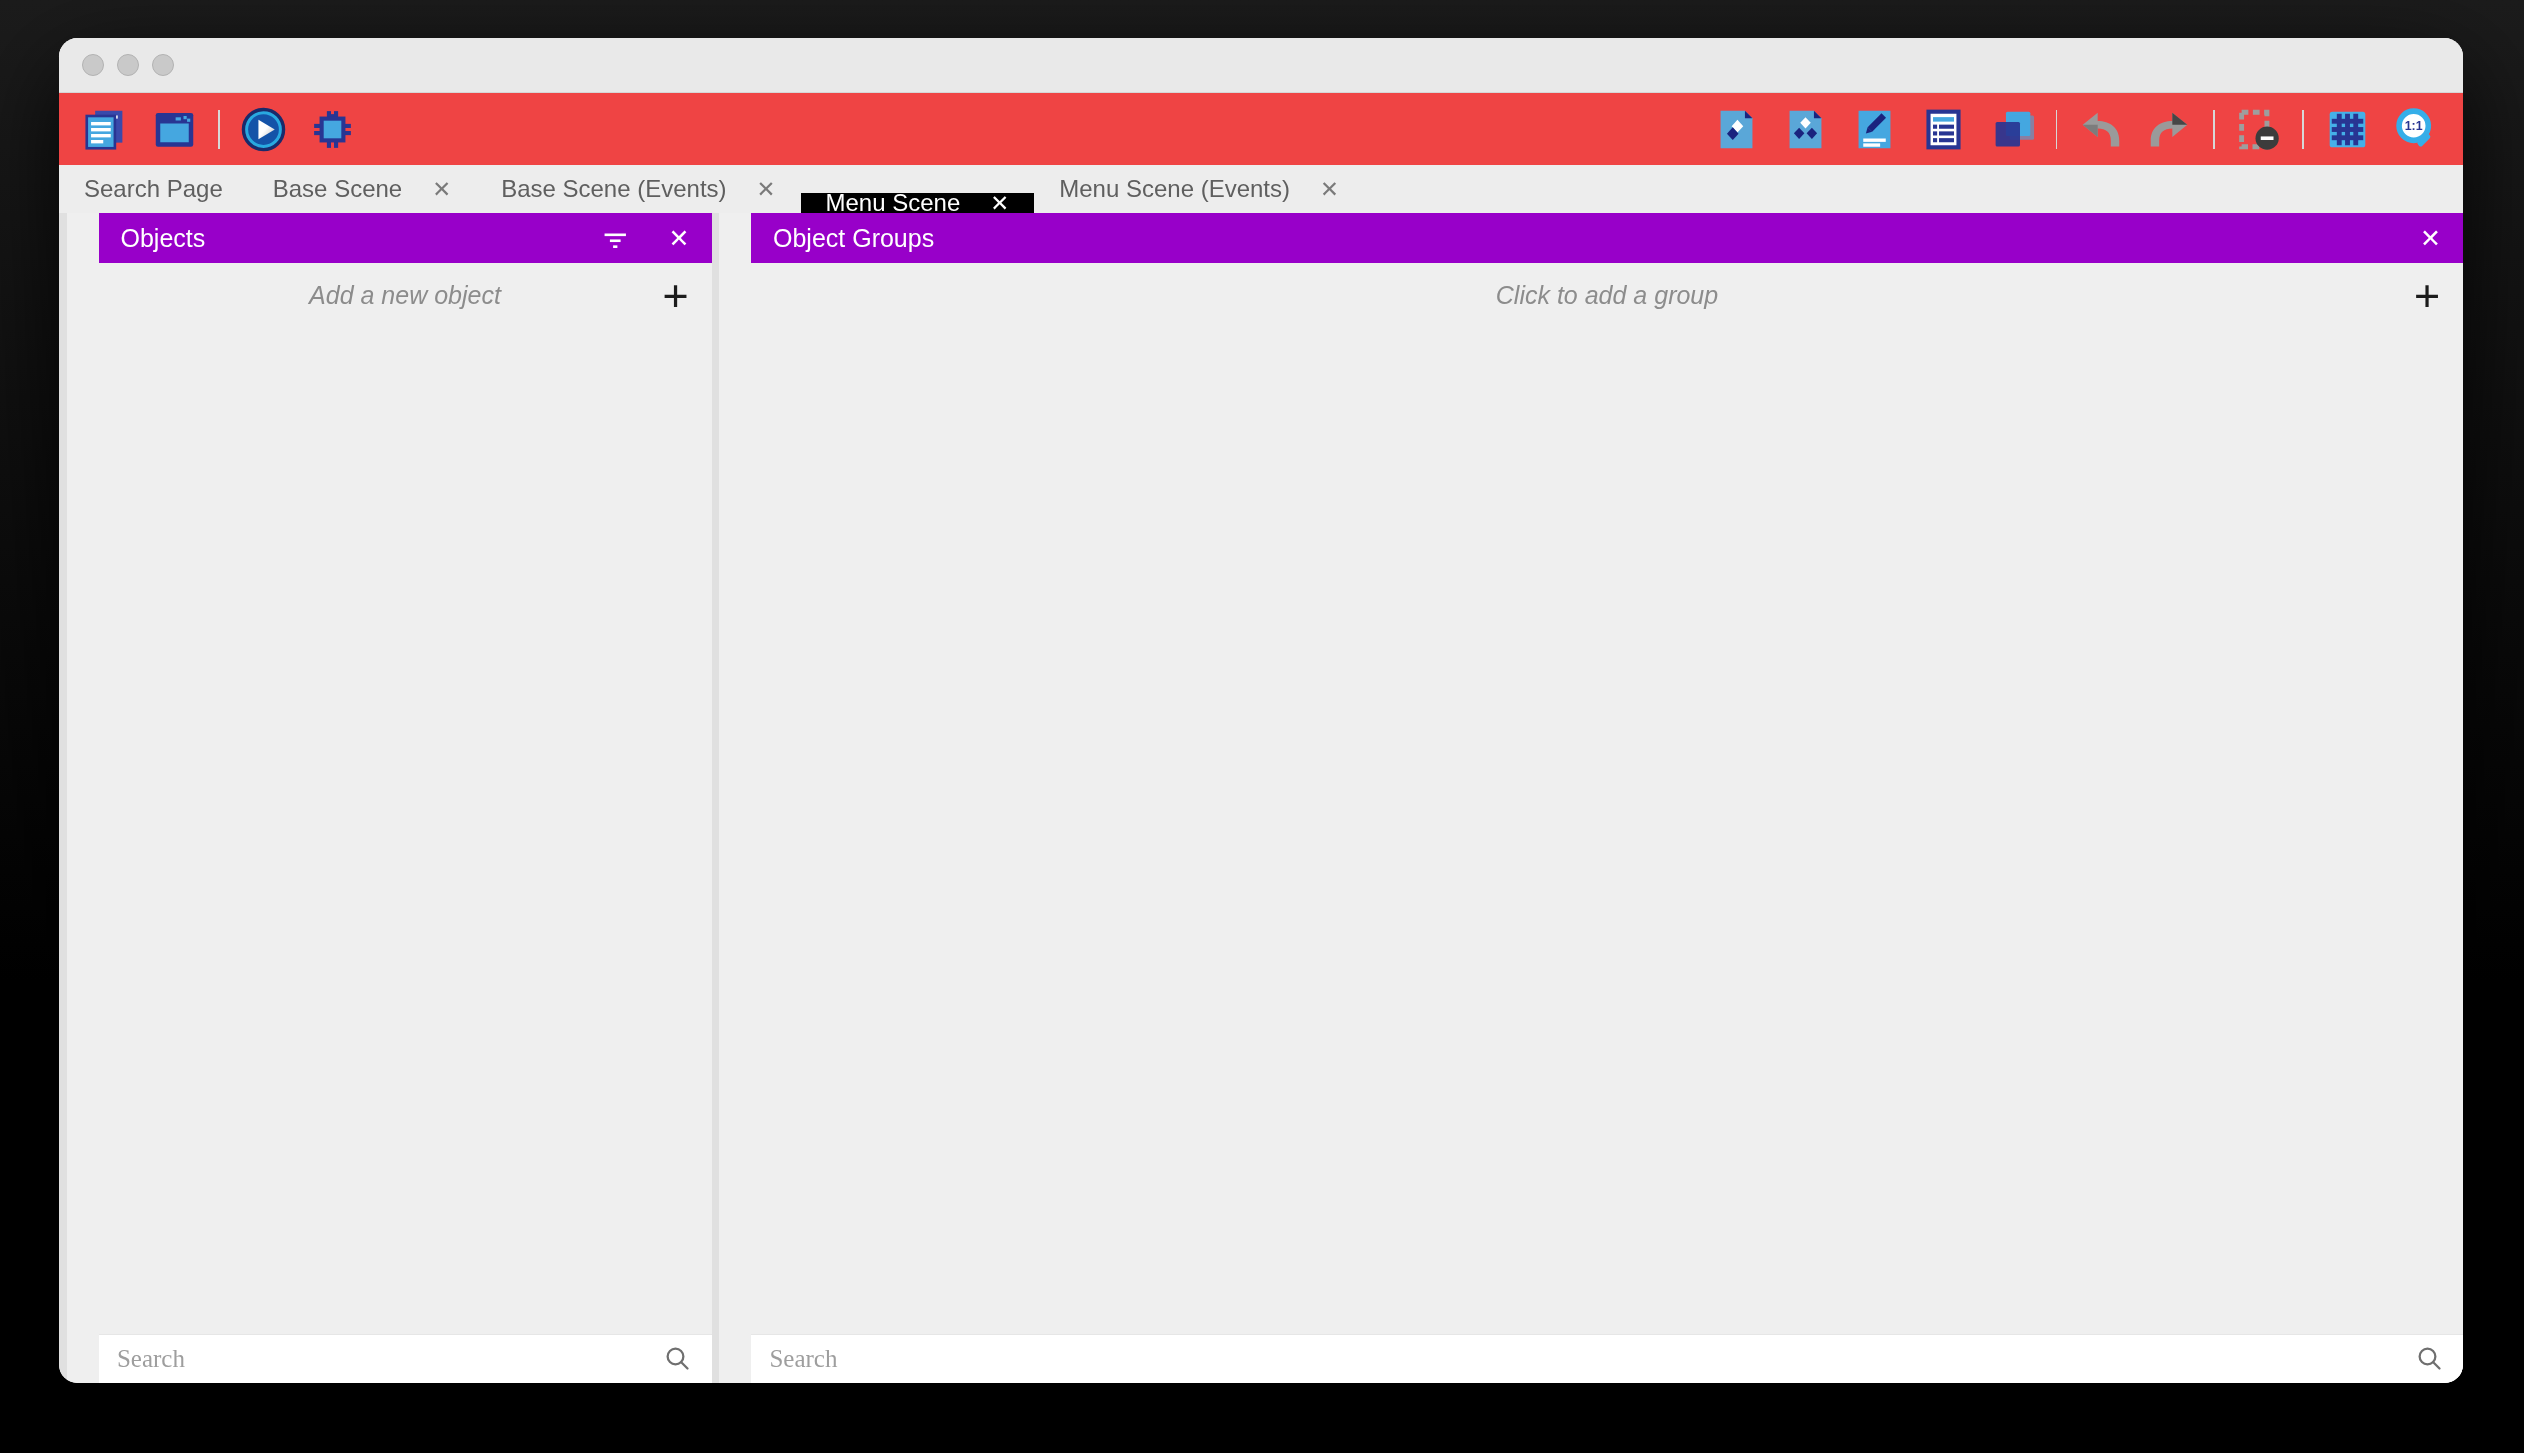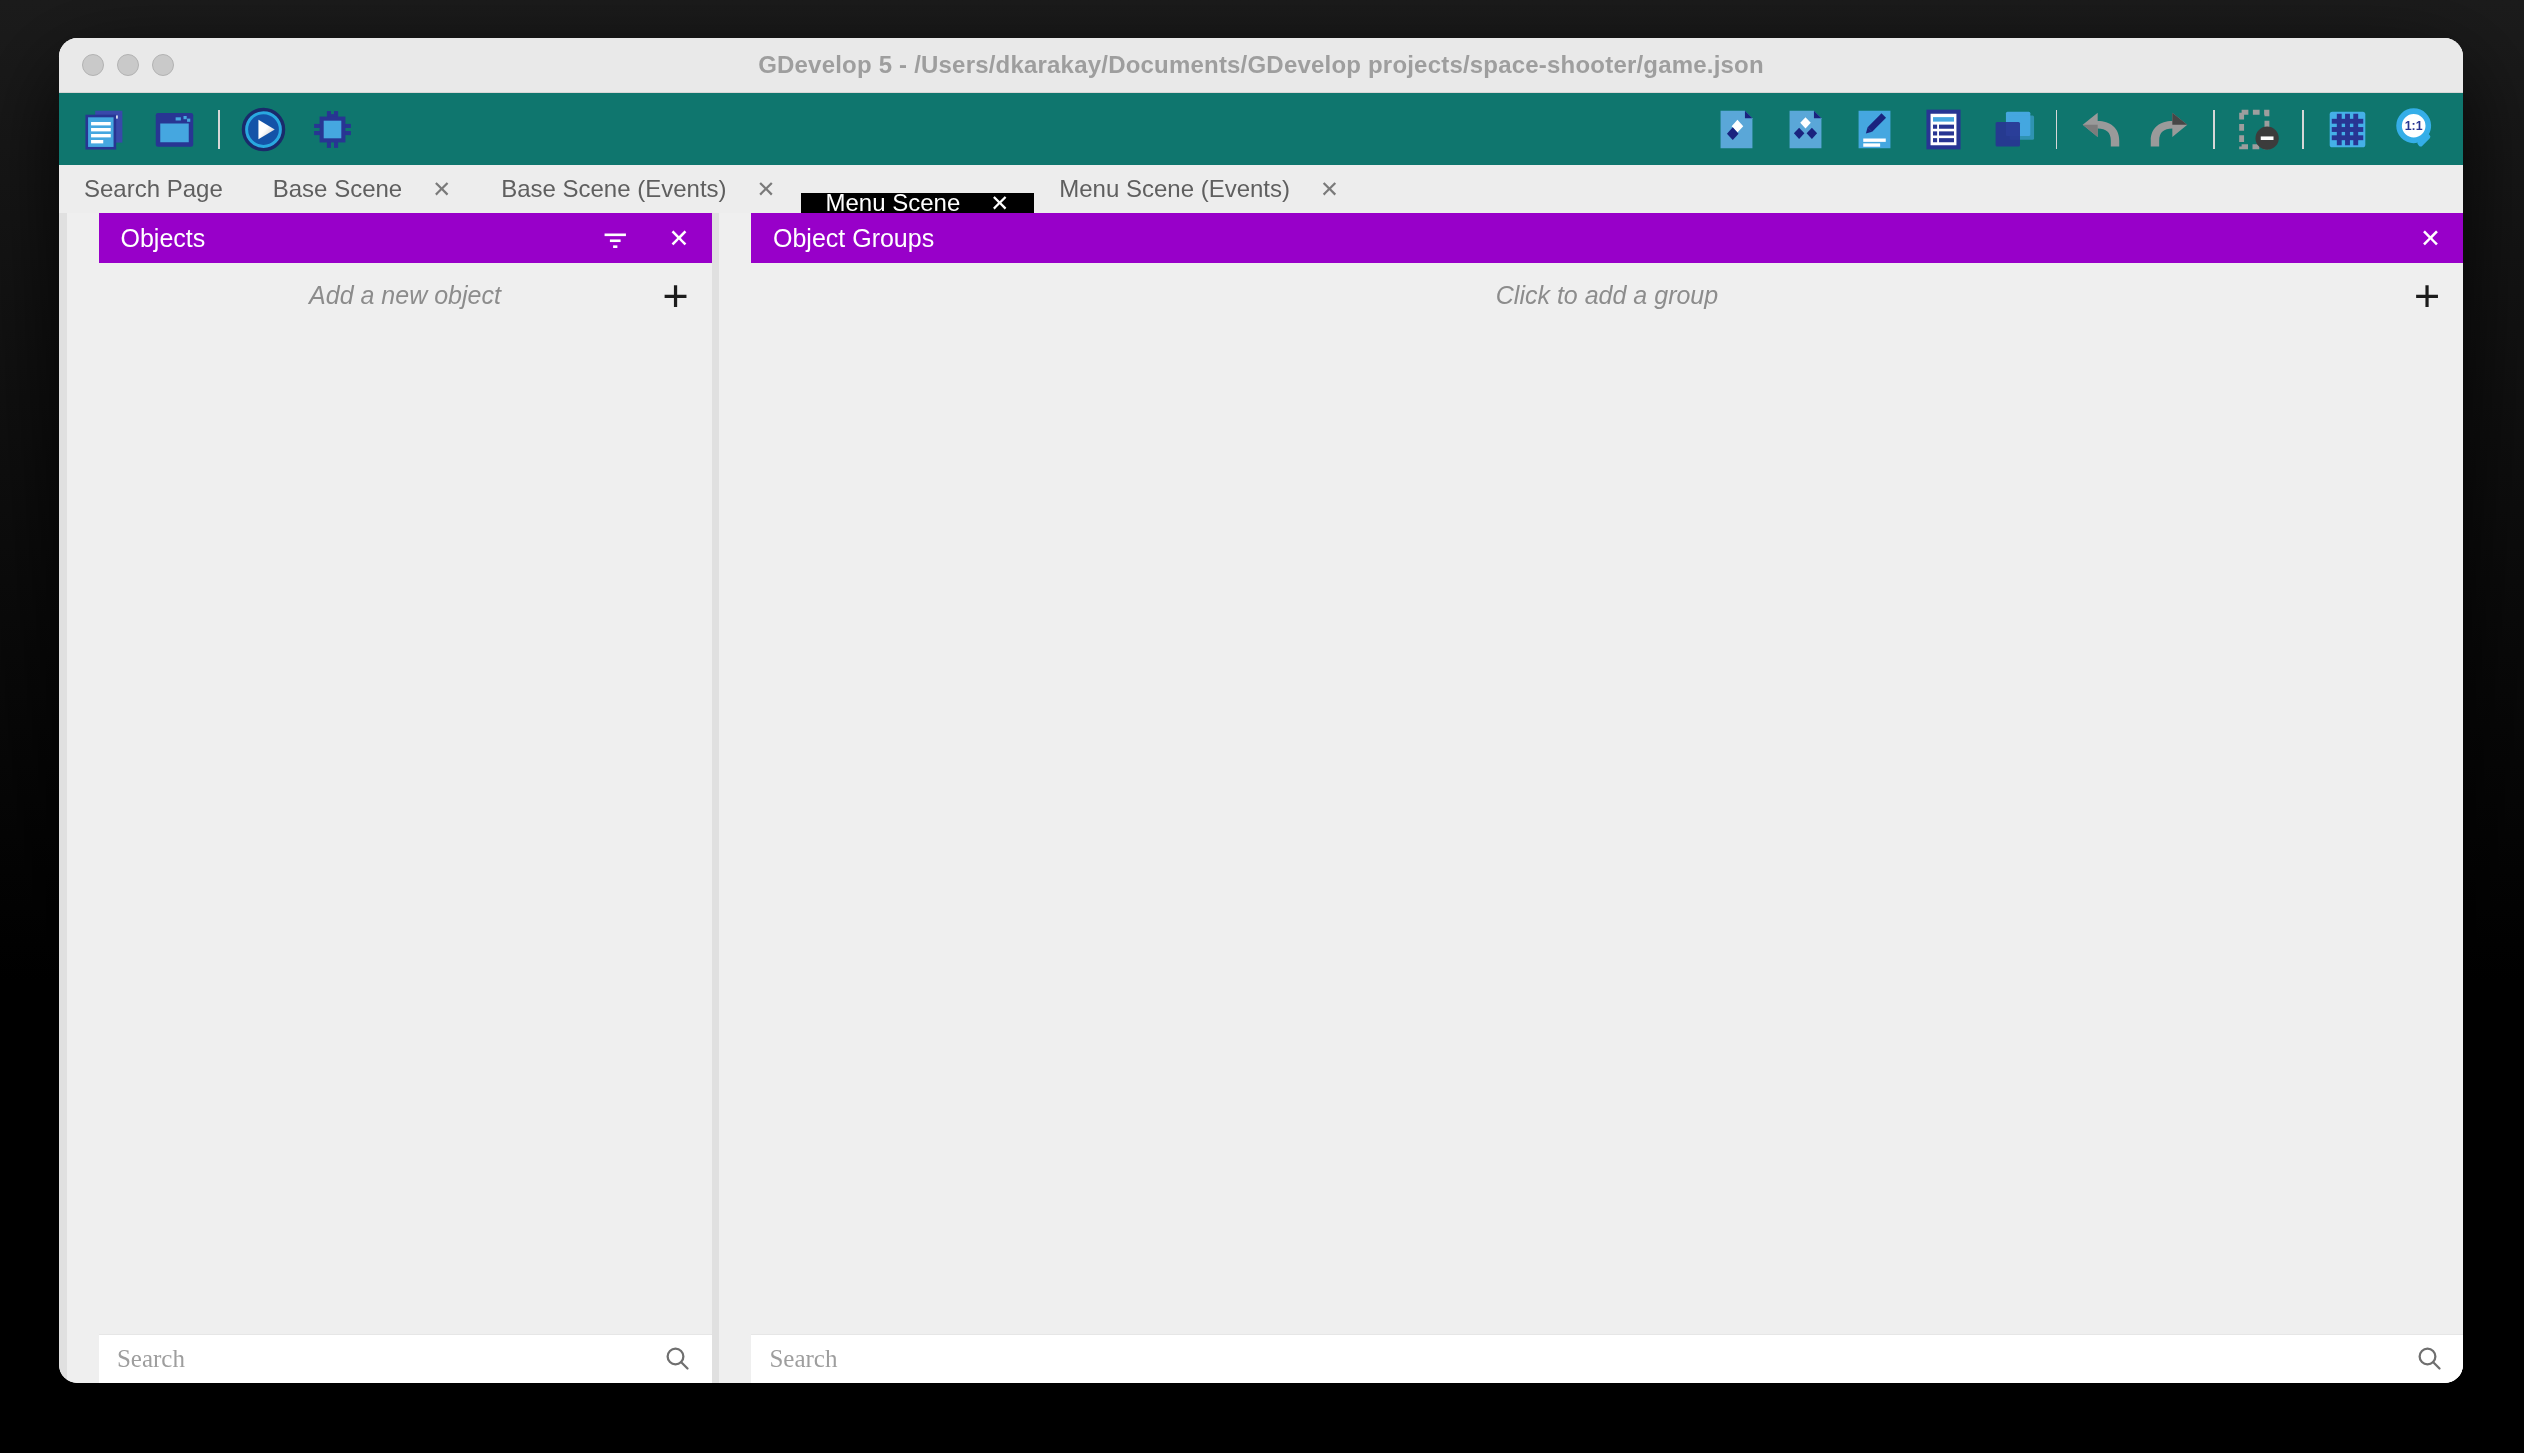--- a/index.html
+++ b/index.html
@@ -21,21 +21,21 @@
     position:relative; display:flex; align-items:center; flex:none;
   }
   .traffic { position:absolute; left:23.4px; top:0; height:100%; display:flex; align-items:center; gap:12.6px; }
   .light { width:22px; height:22px; border-radius:50%; background:#c9c9c9; border:0.8px solid #b2b2b2; }
   .win-title {
     width:100%; text-align:center; font-size:24px; font-weight:700; color:#9e9e9e;
     letter-spacing:0.2px;
   }
   
   .toolbar {
-    height:72px; background:#0f766e; display:flex; align-items:center;
+    height:72px; background:#ef4444; display:flex; align-items:center;
     padding:0 23.4px; flex:none;
   }
   .tool-group { display:flex; align-items:center; gap:22px; }
   .tool-btn { width:47px; height:47px; display:flex; align-items:center; justify-content:center; background:none; border:none; }
   .tool-btn svg { width:45px; height:45px; }
   .tool-sep { width:1.7px; height:39px; background:#d7d7d7; margin:0 20px; }
   .spacer { flex:1; }
   
   .tabbar {
     height:48px; background:#ededed; display:flex; align-items:stretch;
@@ -108,21 +108,20 @@
 <body>
 
 <div class="window">
 
   <div class="titlebar">
     <div class="traffic">
       <span class="light"></span>
       <span class="light"></span>
       <span class="light"></span>
     </div>
-    <div class="win-title">GDevelop 5 - /Users/dkarakay/Documents/GDevelop projects/space-shooter/game.json</div>
   </div>
 
   <div class="toolbar">
     <div class="tool-group">
       <button class="tool-btn">
         <svg viewBox="0 0 24 24">
           <rect x="6.5" y="2" width="14.5" height="17" fill="#3949ab"></rect>
           <rect x="8.5" y="4.5" width="10" height="1.7" fill="#fff"></rect>
           <rect x="2" y="4.8" width="15" height="17.2" fill="#45a7e0" stroke="#283593" stroke-width="1.4"></rect>
           <rect x="4.3" y="8" width="10.5" height="1.8" fill="#fff"></rect>

